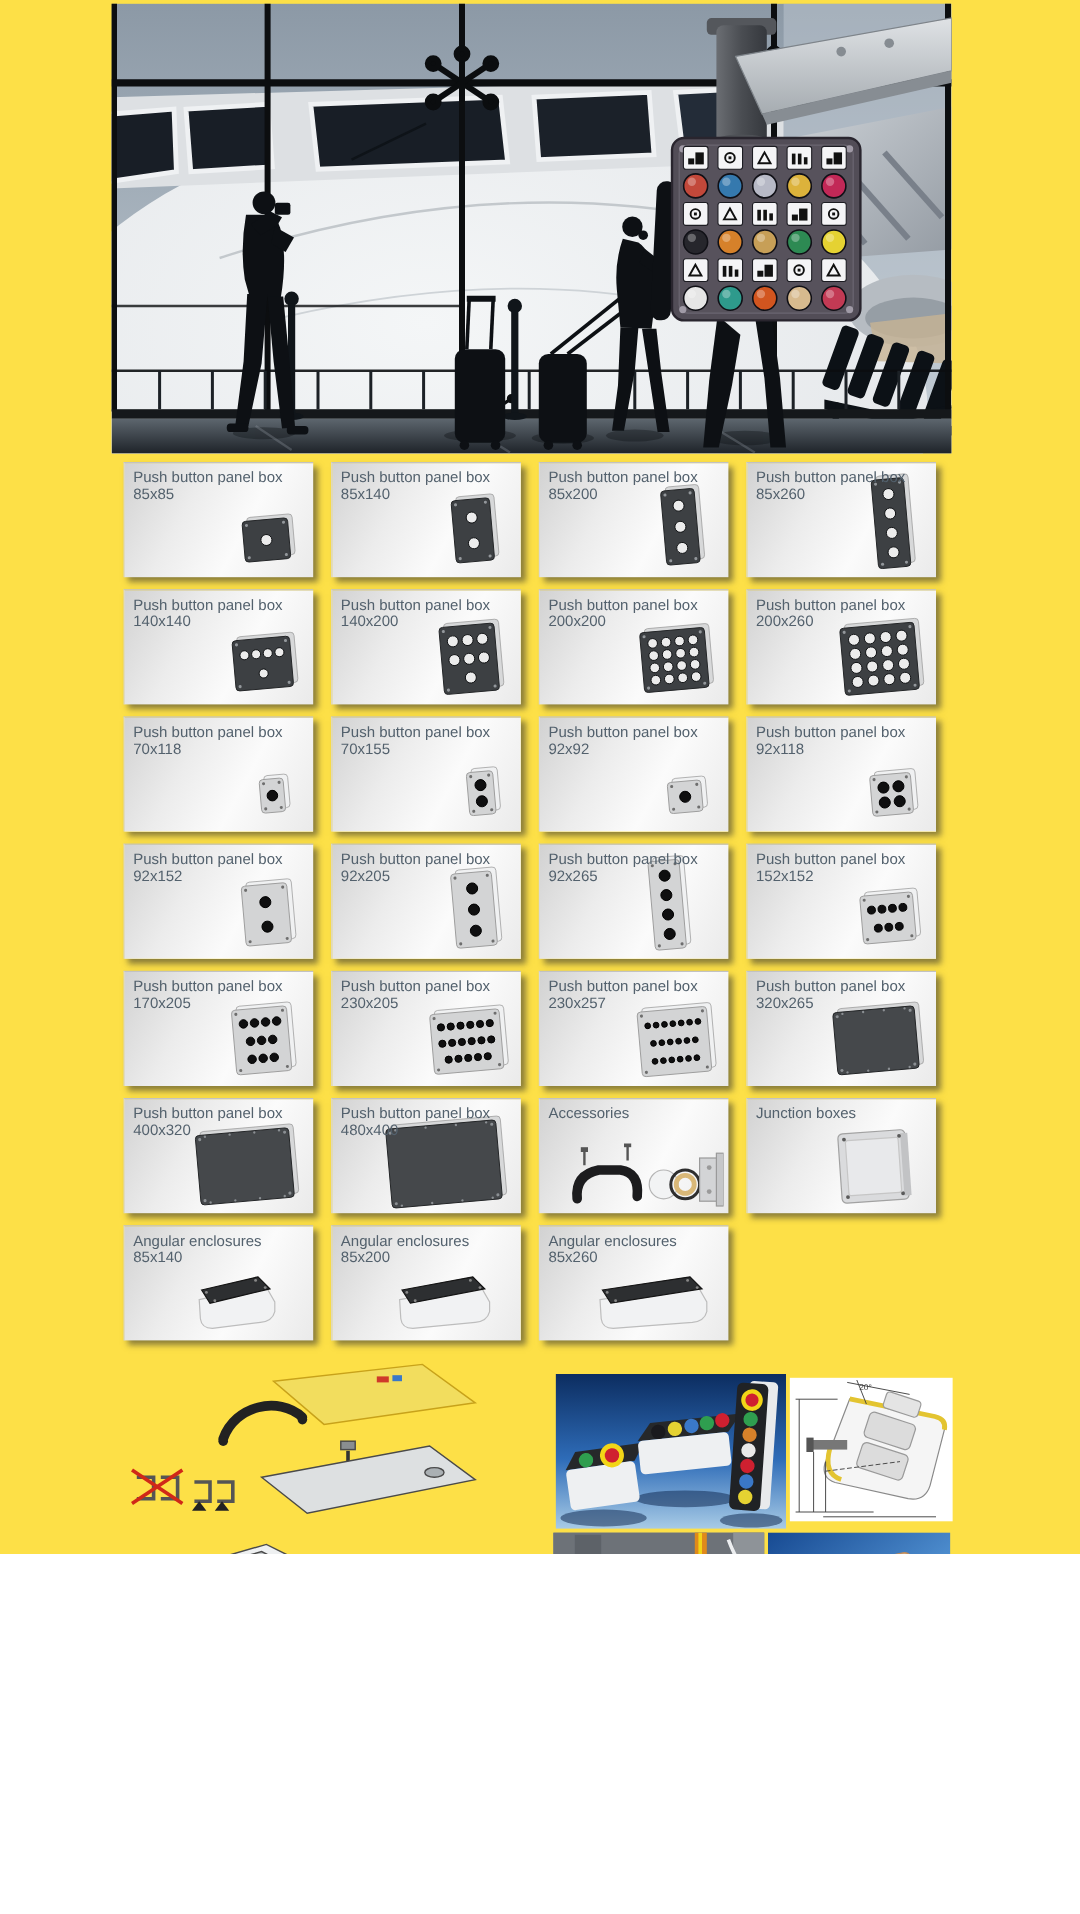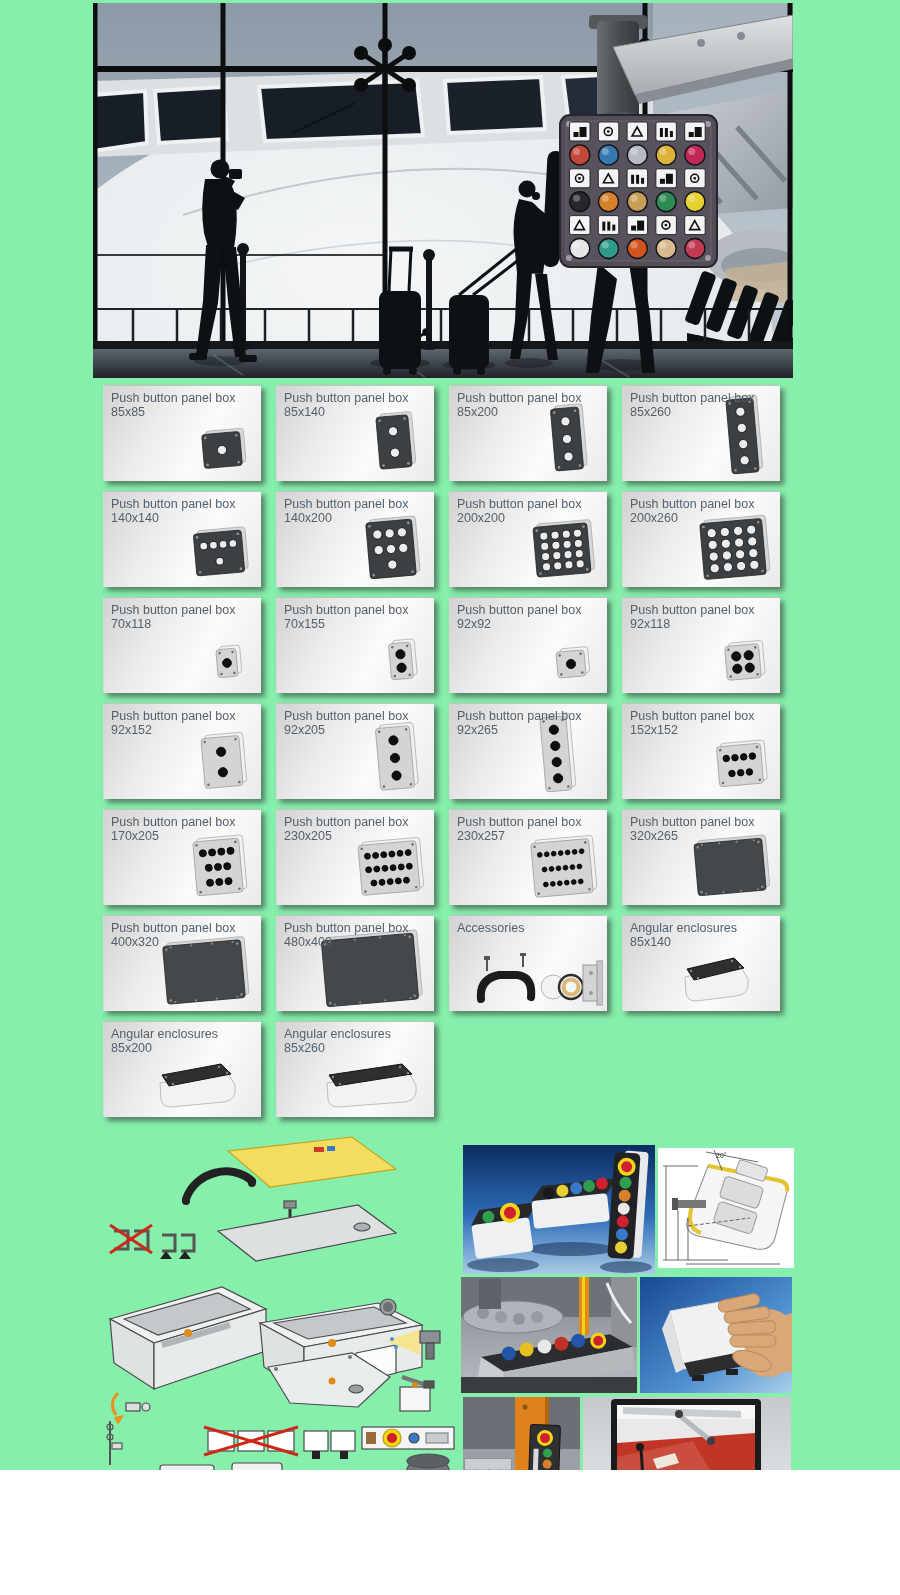--- a/index.html
+++ b/index.html
@@ -1,17 +1,17 @@
 <!DOCTYPE html>
 <html><head>
 <meta charset="utf-8">
 <style>
   html,body{margin:0;padding:0;background:#fff;}
   body{font-family:"Liberation Sans",sans-serif;}
-  .page{position:relative;width:900px;height:1470px;background:#86efac;overflow:hidden;}
+  .page{position:relative;width:900px;height:1295px;background:#fde047;overflow:hidden;}
   .hero{position:absolute;left:93px;top:3px;}
   .tiles{position:absolute;left:103px;top:385px;display:grid;
          grid-template-columns:repeat(4,158px);column-gap:15px;
          grid-auto-rows:96px;row-gap:10px;}
   .tile{position:relative;cursor:pointer;
         background:linear-gradient(118deg,#d2d2d2 0%,#ececec 34%,#fbfbfb 62%,#eaeaea 100%);
         box-shadow:4px 4px 5px rgba(45,45,45,.55);
         border-top:1px solid #c2c2c2;border-left:1px solid #d8d8d8;}
   .tile-title{font-size:12.5px;line-height:1.15;color:#53616d;padding:5px 7px;position:relative;z-index:2;}
   .prod{position:absolute;z-index:1;line-height:0;}
@@ -860,20 +860,36 @@
   <line x1="52" y1="2" x2="52" y2="14" stroke="#555" stroke-width="2"></line>
             <rect x="49" y="-1" width="6" height="4" fill="#555"></rect>
   <path d="M10,46 q-2,-20 18,-24 h18 q16,2 14,22" stroke="#1c1c1e" stroke-width="8" fill="none" stroke-linecap="round"></path>
   <circle cx="82" cy="34" r="12" fill="#f2f3f4" stroke="#b5b5b5"></circle>
   <circle cx="100" cy="34" r="12" fill="none" stroke="#2e2e2e" stroke-width="2.5"></circle>
   <circle cx="100" cy="34" r="7.5" fill="none" stroke="#d9b878" stroke-width="4"></circle>
   <rect x="112" y="12" width="16" height="36" fill="#d3d4d6" stroke="#9a9a9a"></rect>
   <rect x="126" y="8" width="6" height="44" fill="#c6c7c9" stroke="#9a9a9a"></rect>
   <circle cx="120" cy="20" r="2" fill="#9a9a9a"></circle>
             <circle cx="120" cy="40" r="2" fill="#9a9a9a"></circle>
+          </svg></div>
+     </div>
+      <div class="tile">
+       <div class="tile-title">
+         <span>Junction boxes</span>
+       </div>
+       <div class="prod" style="right:14px;bottom:2px"><svg width="74" height="72" viewBox="0 0 74 72">
+            <g transform="rotate(-4 37 36)">
+  <rect x="8" y="6" width="56" height="58" rx="4" fill="#dadbdd" stroke="#a2a2a2"></rect>
+  <rect x="60" y="9" width="6" height="52" fill="#c2c3c5"></rect>
+  <rect x="14" y="12" width="44" height="46" rx="2" fill="#e8e9eb" stroke="#c6c6c6"></rect>
+  <circle cx="13" cy="11" r="1.6" fill="#5a5a5a"></circle>
+              <circle cx="59" cy="11" r="1.6" fill="#5a5a5a"></circle>
+  <circle cx="13" cy="59" r="1.6" fill="#5a5a5a"></circle>
+              <circle cx="59" cy="59" r="1.6" fill="#5a5a5a"></circle>
+            </g>
           </svg></div>
      </div>
       <div class="tile">
        <div class="tile-title">
          <span>Angular enclosures</span><br><span>85x140</span>
        </div>
        <div class="prod" style="right:24px;bottom:6px"><svg width="76" height="52" viewBox="0 0 76 52">
   <path d="M5,24 L60,12 L68,26 L68,34 Q66,42 56,43 L16,48 Q7,48 6,40 Z" fill="#f1f2f3" stroke="#bdbdbd"></path>
   <polygon points="7,16 54,5 64,15 14,27" fill="#2d2f31" stroke="#141414"></polygon>
   <circle cx="11" cy="18" r="1.2" fill="#888"></circle>

